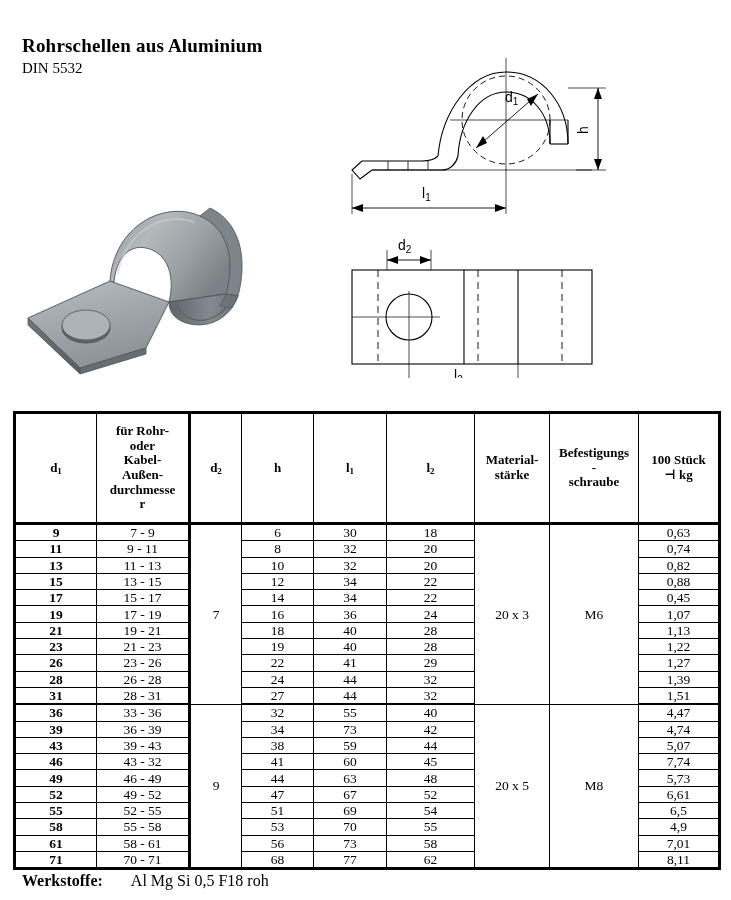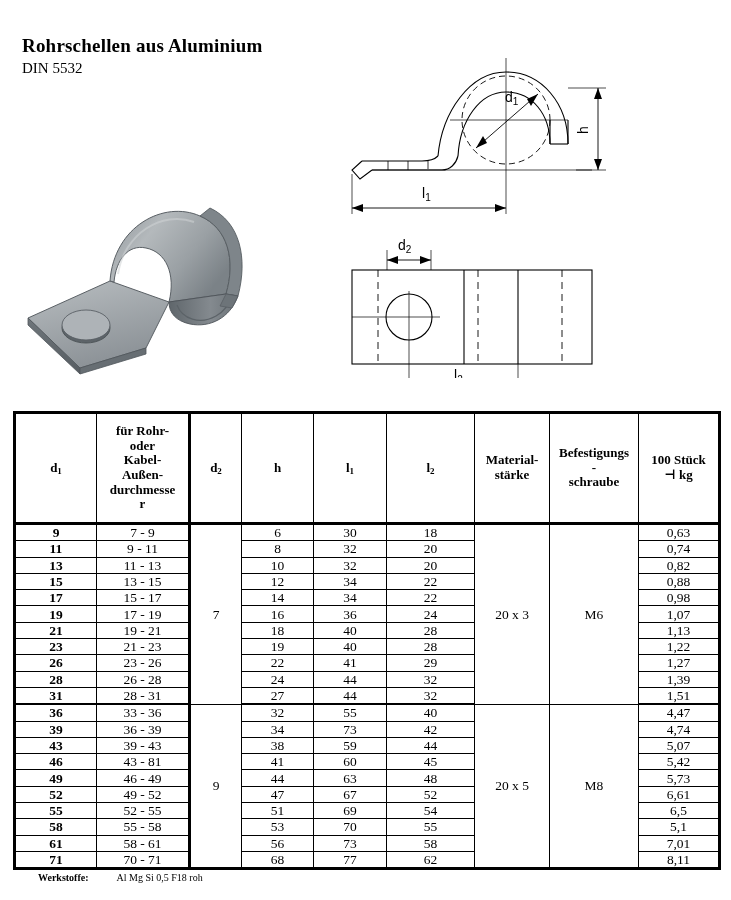--- a/index.html
+++ b/index.html
@@ -113,23 +113,22 @@
     vertical-align: baseline;
     position: relative;
     bottom: -2px;
   }
 
   
   #footer-note {
     position: absolute;
     left: 22px;
     top: 872px;
-    font-size: 10px;
+    font-size: 16px;
     white-space: nowrap;
-    margin-left: 16px;
   }
   #footer-note .label {
     font-weight: bold;
   }
   #footer-note .value {
     display: inline-block;
     margin-left: 28px;
   }
 
   svg { display: block; }
@@ -368,21 +367,21 @@
           <td>34</td>
           <td>22</td>
           <td>0,88</td>
         </tr>
         <tr>
           <td class="col-d1">17</td>
           <td class="sep-right">15 - 17</td>
           <td>14</td>
           <td>34</td>
           <td>22</td>
-          <td>0,98</td>
+          <td>0,45</td>
         </tr>
         <tr>
           <td class="col-d1">19</td>
           <td class="sep-right">17 - 19</td>
           <td>16</td>
           <td>36</td>
           <td>24</td>
           <td>1,07</td>
         </tr>
         <tr>
@@ -447,25 +446,25 @@
         <tr>
           <td class="col-d1">43</td>
           <td class="sep-right">39 - 43</td>
           <td>38</td>
           <td>59</td>
           <td>44</td>
           <td>5,07</td>
         </tr>
         <tr>
           <td class="col-d1">46</td>
-          <td class="sep-right">43 - 81</td>
+          <td class="sep-right">43 - 32</td>
           <td>41</td>
           <td>60</td>
           <td>45</td>
-          <td>5,42</td>
+          <td>7,74</td>
         </tr>
         <tr>
           <td class="col-d1">49</td>
           <td class="sep-right">46 - 49</td>
           <td>44</td>
           <td>63</td>
           <td>48</td>
           <td>5,73</td>
         </tr>
         <tr>
@@ -483,21 +482,21 @@
           <td>69</td>
           <td>54</td>
           <td>6,5</td>
         </tr>
         <tr>
           <td class="col-d1">58</td>
           <td class="sep-right">55 - 58</td>
           <td>53</td>
           <td>70</td>
           <td>55</td>
-          <td>5,1</td>
+          <td>4,9</td>
         </tr>
         <tr>
           <td class="col-d1">61</td>
           <td class="sep-right">58 - 61</td>
           <td>56</td>
           <td>73</td>
           <td>58</td>
           <td>7,01</td>
         </tr>
         <tr>

